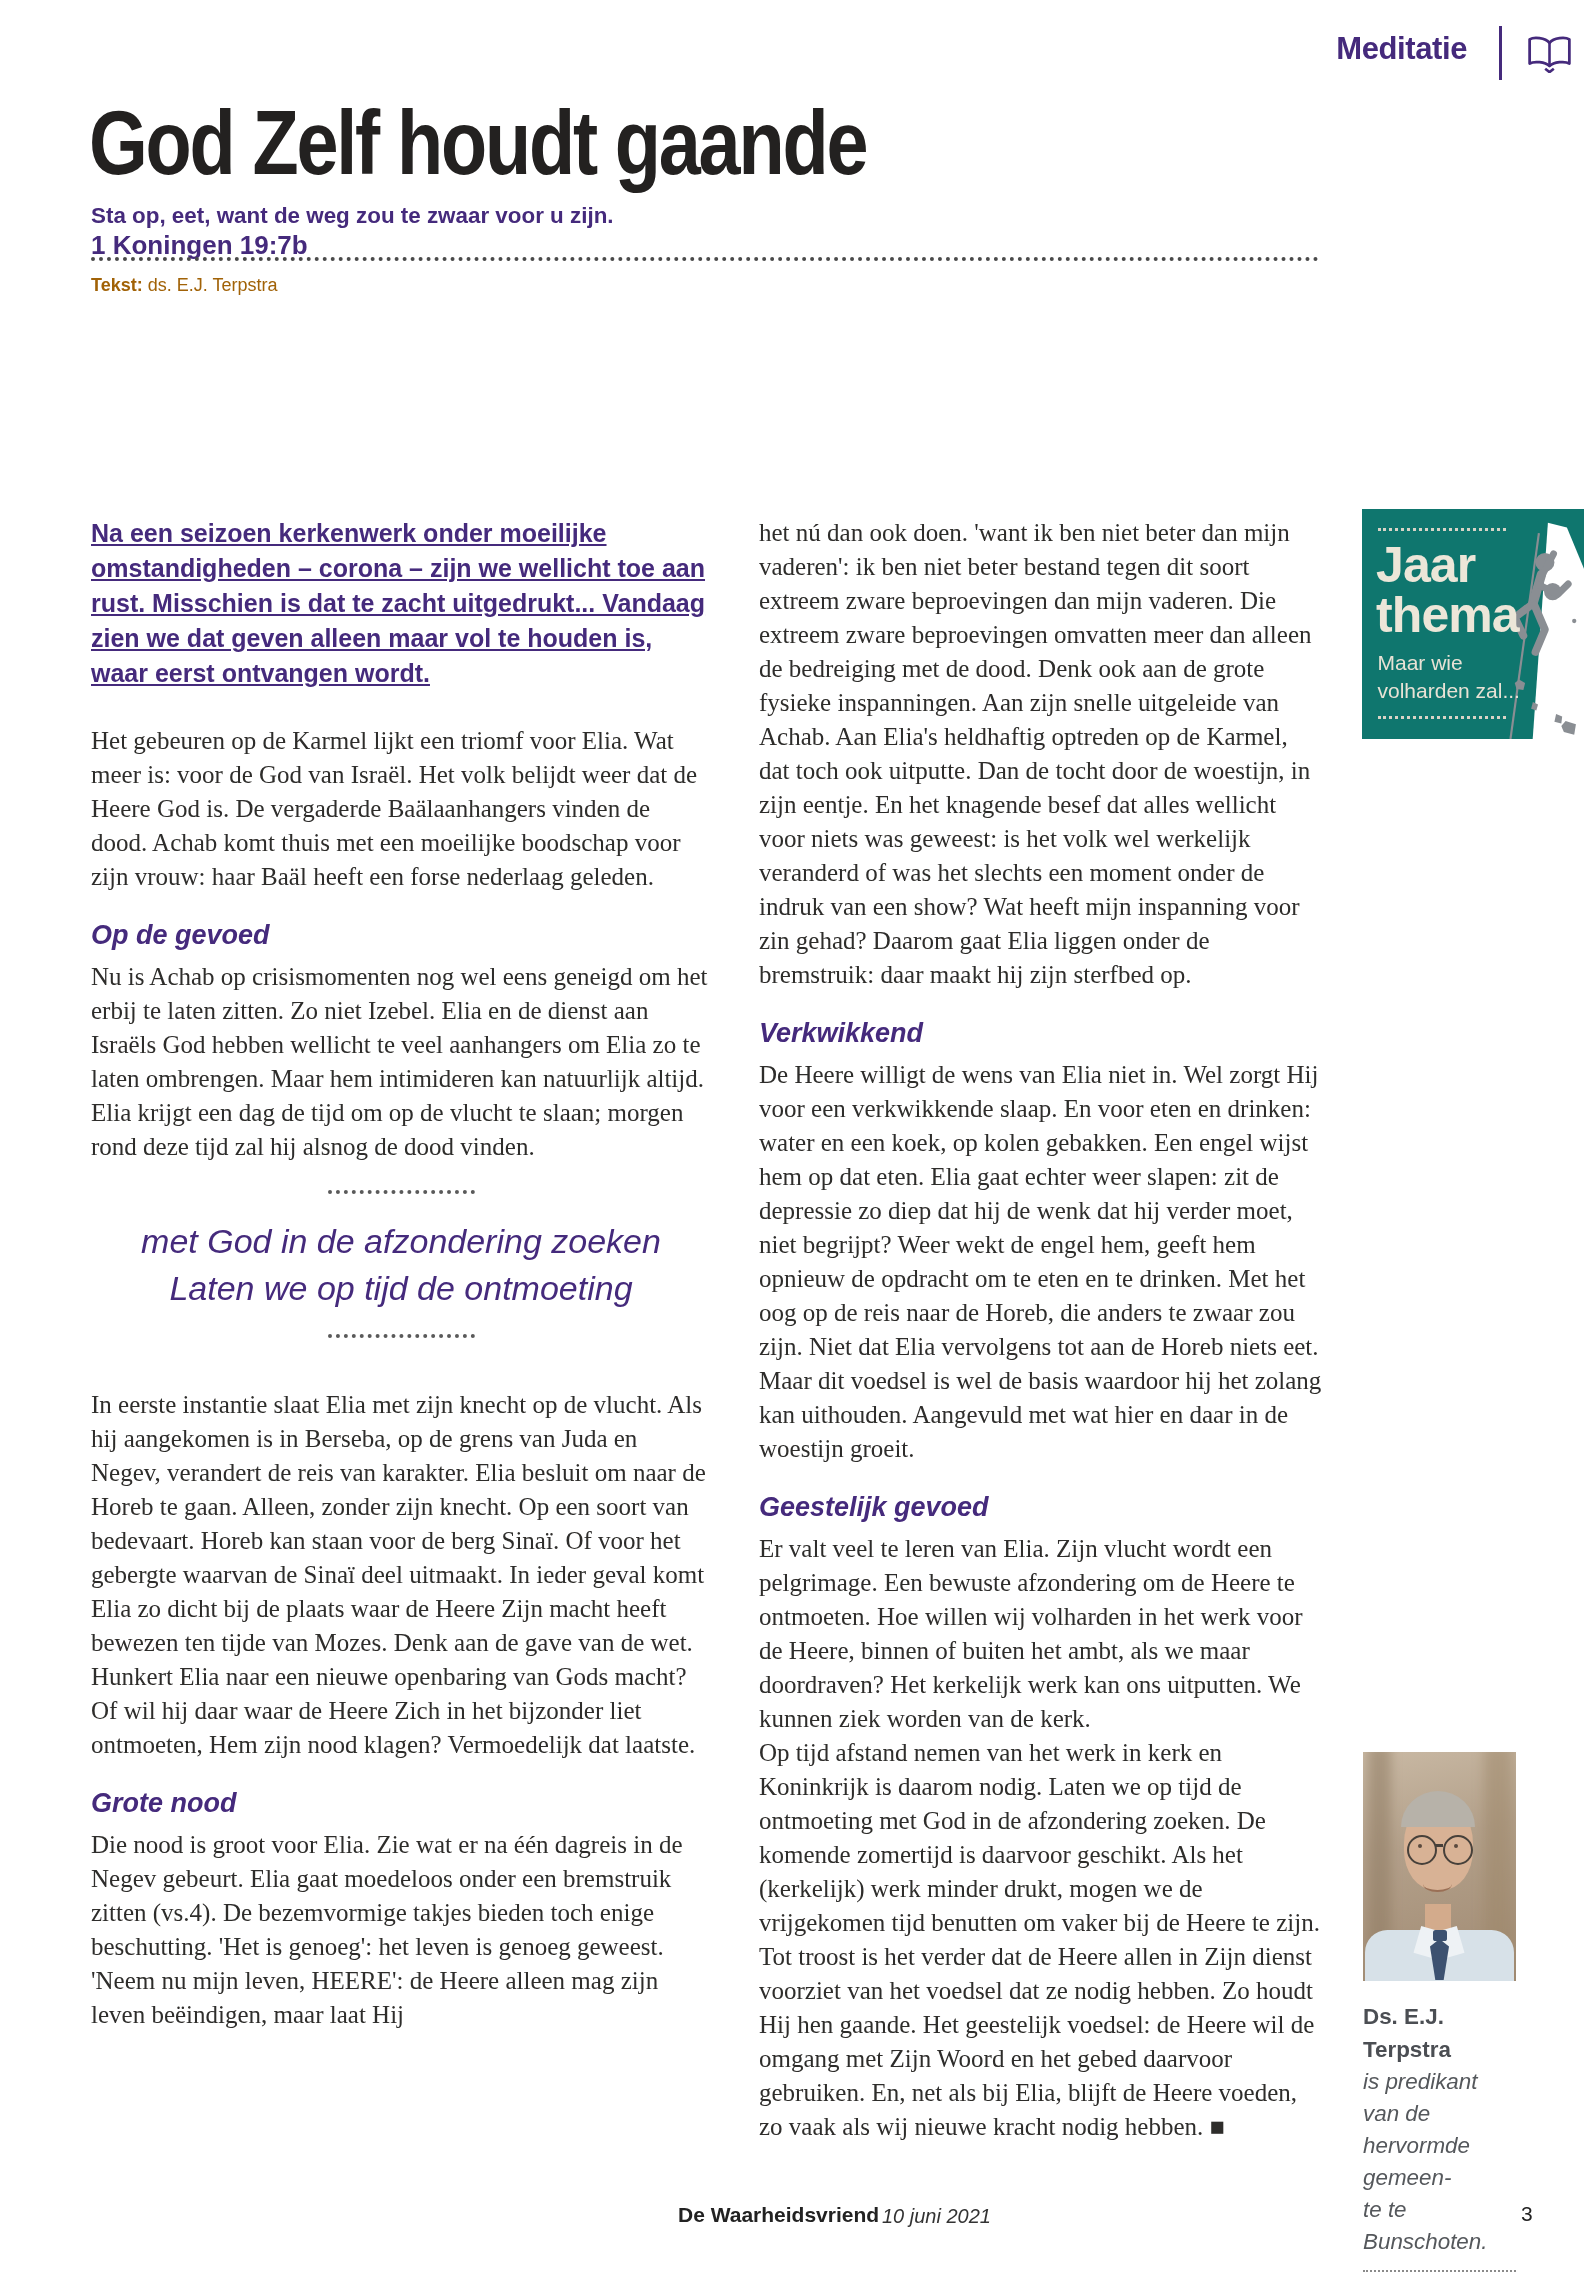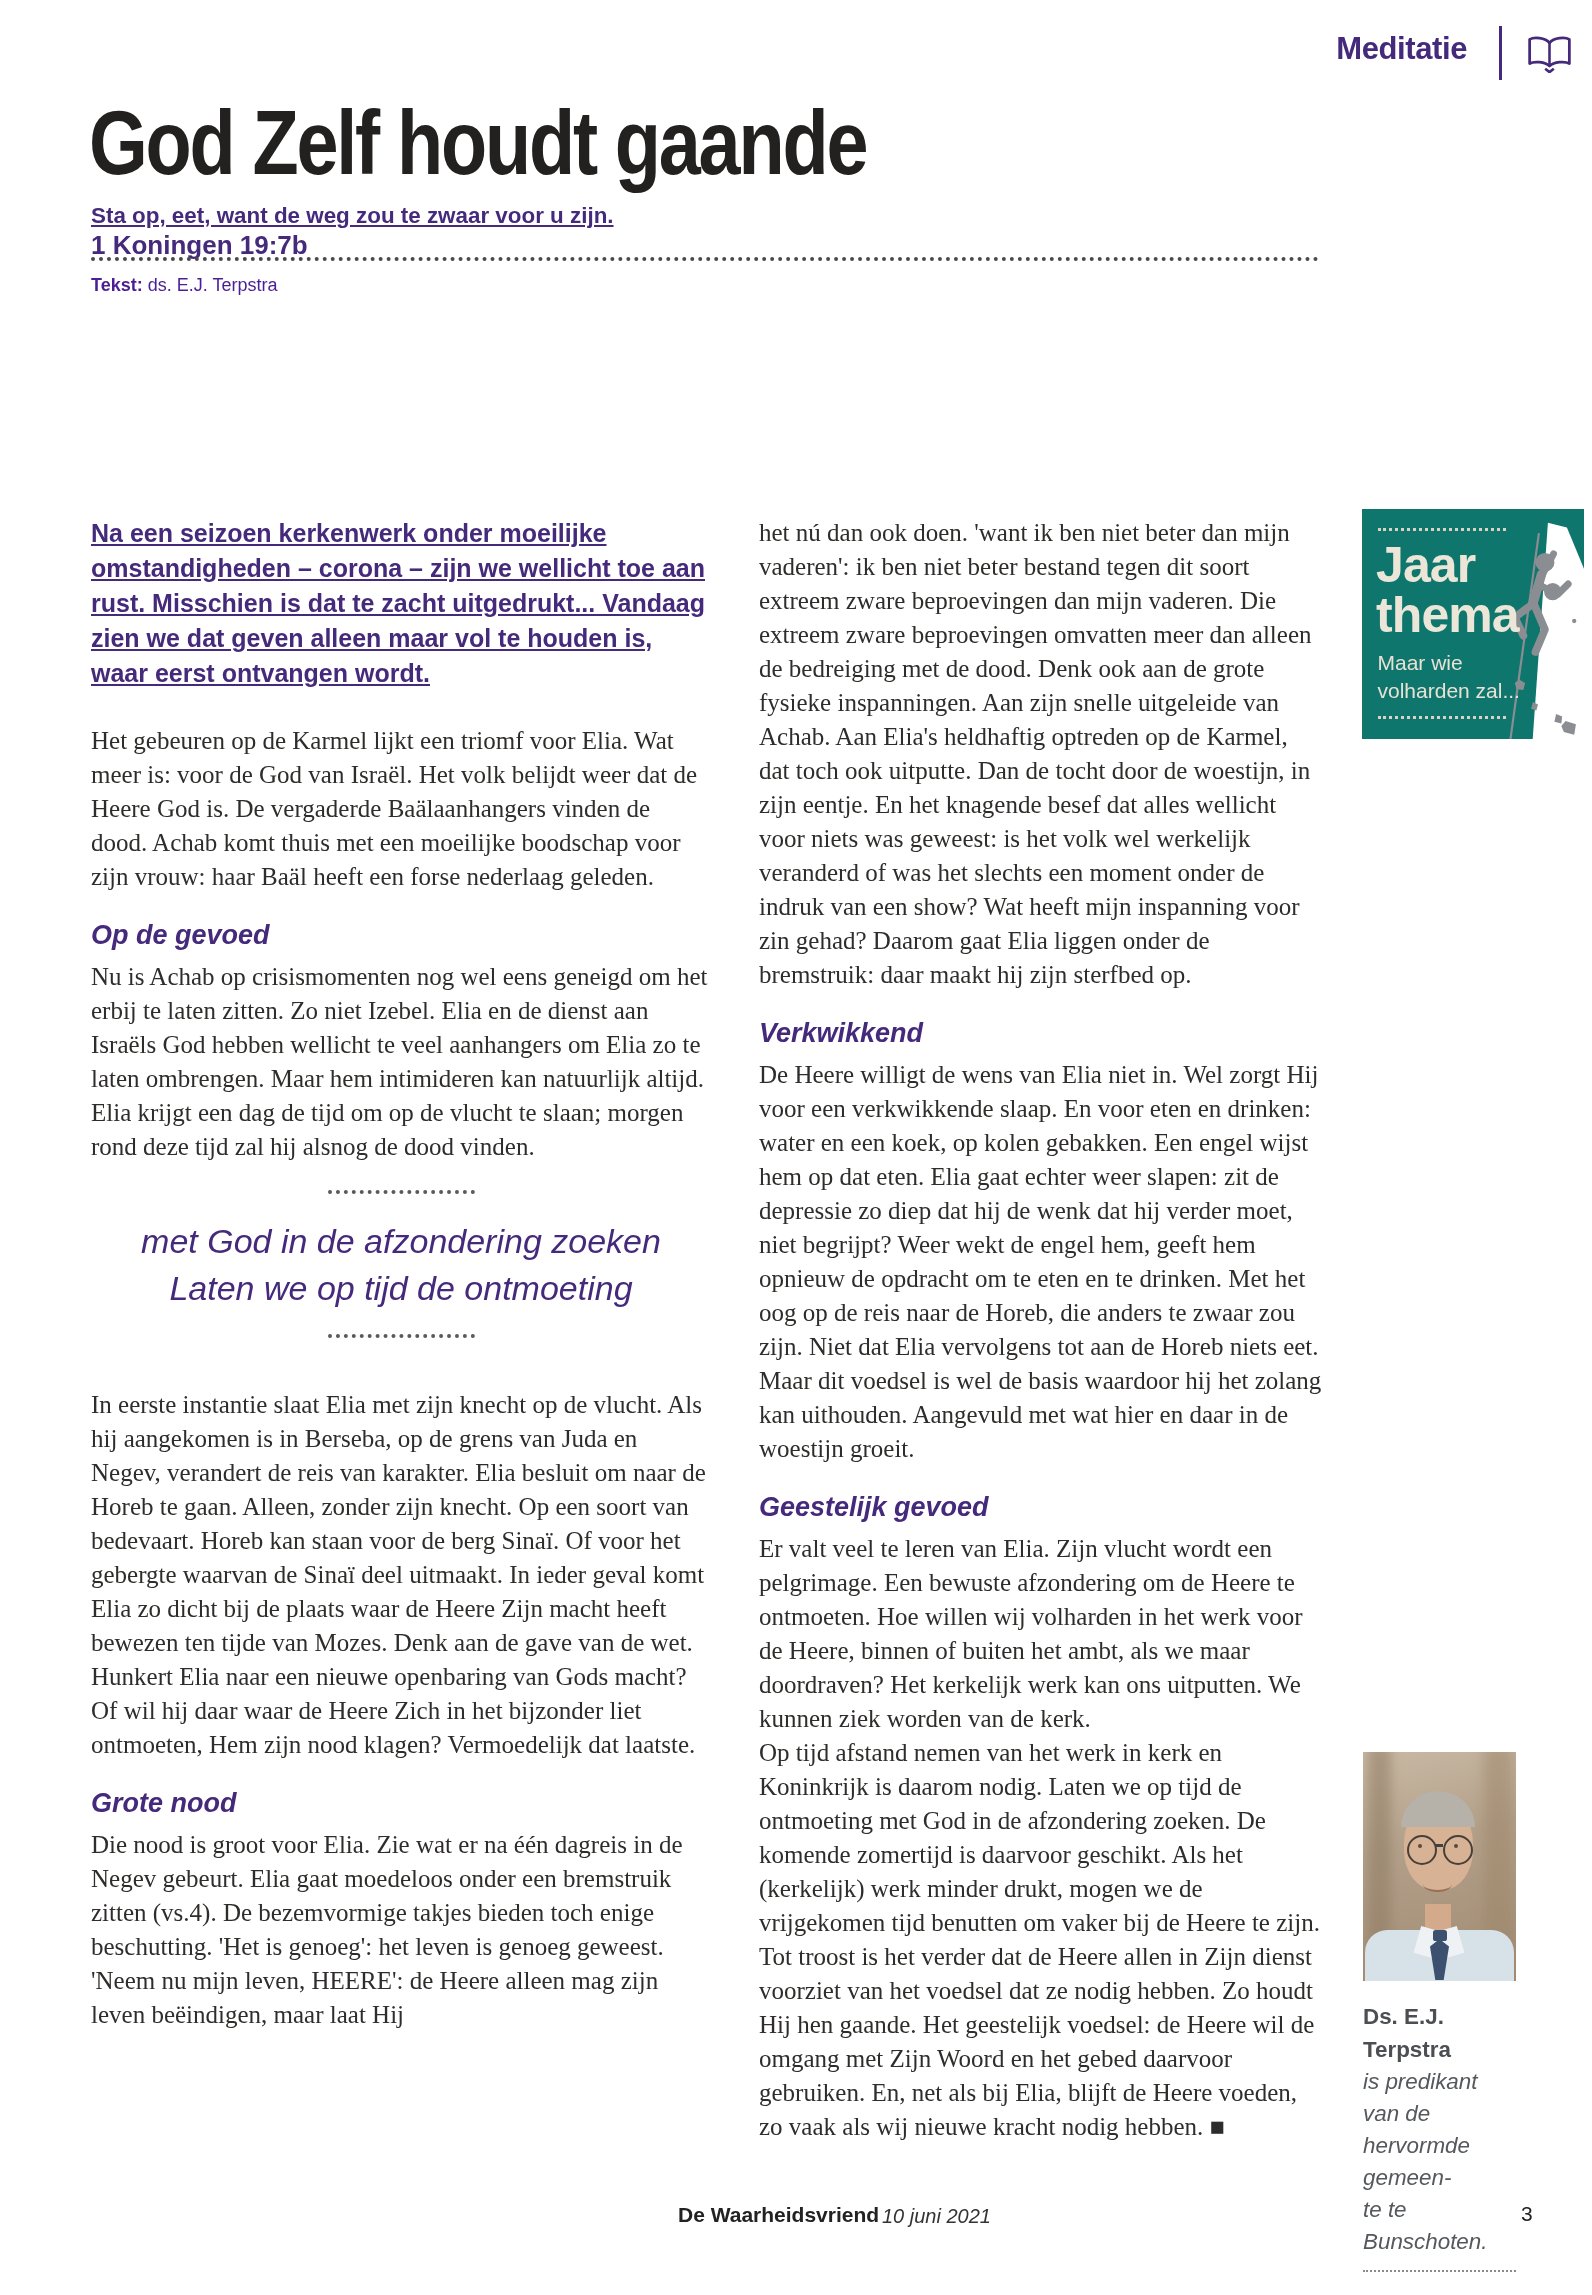--- a/index.html
+++ b/index.html
@@ -9,24 +9,24 @@
   
   .cat-label{position:absolute;top:31px;right:125px;font:700 31px/35px "Liberation Sans",sans-serif;
              color:#452a7c;letter-spacing:-0.4px;}
   .cat-divider{position:absolute;top:26px;right:90px;width:2.6px;height:54px;background:#452a7c;}
   .book-icon{position:absolute;top:35px;right:20px;}
 
   
   .title{position:absolute;left:89px;top:98px;font:700 90px/90px "Liberation Sans",sans-serif;
          color:#232120;letter-spacing:-2.6px;white-space:nowrap;transform:scaleX(0.84);
          transform-origin:left top;}
-  .verse{position:absolute;left:91px;top:202px;font:600 22.4px/28px "Liberation Sans",sans-serif;color:#452a7c;text-decoration:underline;}
+  .verse{position:absolute;left:91px;top:202px;font:600 22.4px/28px "Liberation Sans",sans-serif;color:#452a7c;}
   .verse-ref{position:absolute;left:91px;top:230px;font:700 26px/31px "Liberation Sans",sans-serif;color:#452a7c;}
   .top-rule{position:absolute;left:91px;top:257px;width:1228px;border-top:4.3px dotted #4a4a4a;}
-  .byline{position:absolute;left:91px;top:273px;font:400 18px/24px "Liberation Sans",sans-serif;color:#4c1d95;}
+  .byline{position:absolute;left:91px;top:273px;font:400 18px/24px "Liberation Sans",sans-serif;color:#a16207;}
   .byline b{font-weight:700;}
 
   
   .col{position:absolute;top:516px;}
   .col1{left:91px;width:620px;}
   .col2{left:759px;width:563px;}
   .intro{font:700 25px/35px "Liberation Sans",sans-serif;color:#452a7c;margin:0 0 33px 0;text-decoration:underline;}
   .body-p{font:400 25px/34px "Liberation Serif",serif;color:#2e2d2b;margin:0;}
   .sub-h{font:italic 700 27px/35px "Liberation Sans",sans-serif;color:#452a7c;margin:24px 0 7px 0;}
   .tight{margin:0;}

